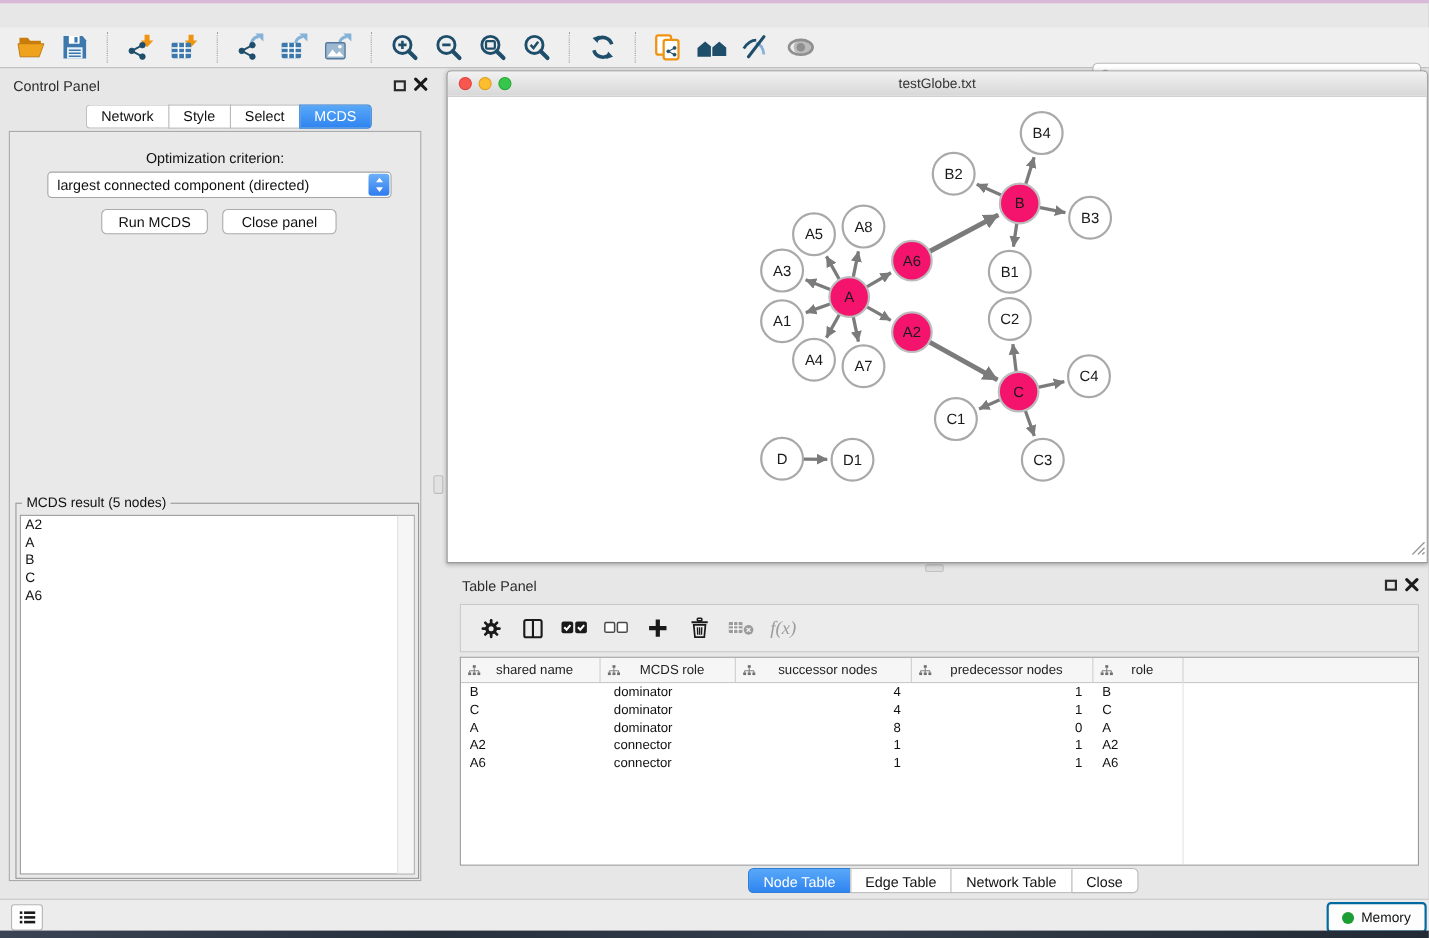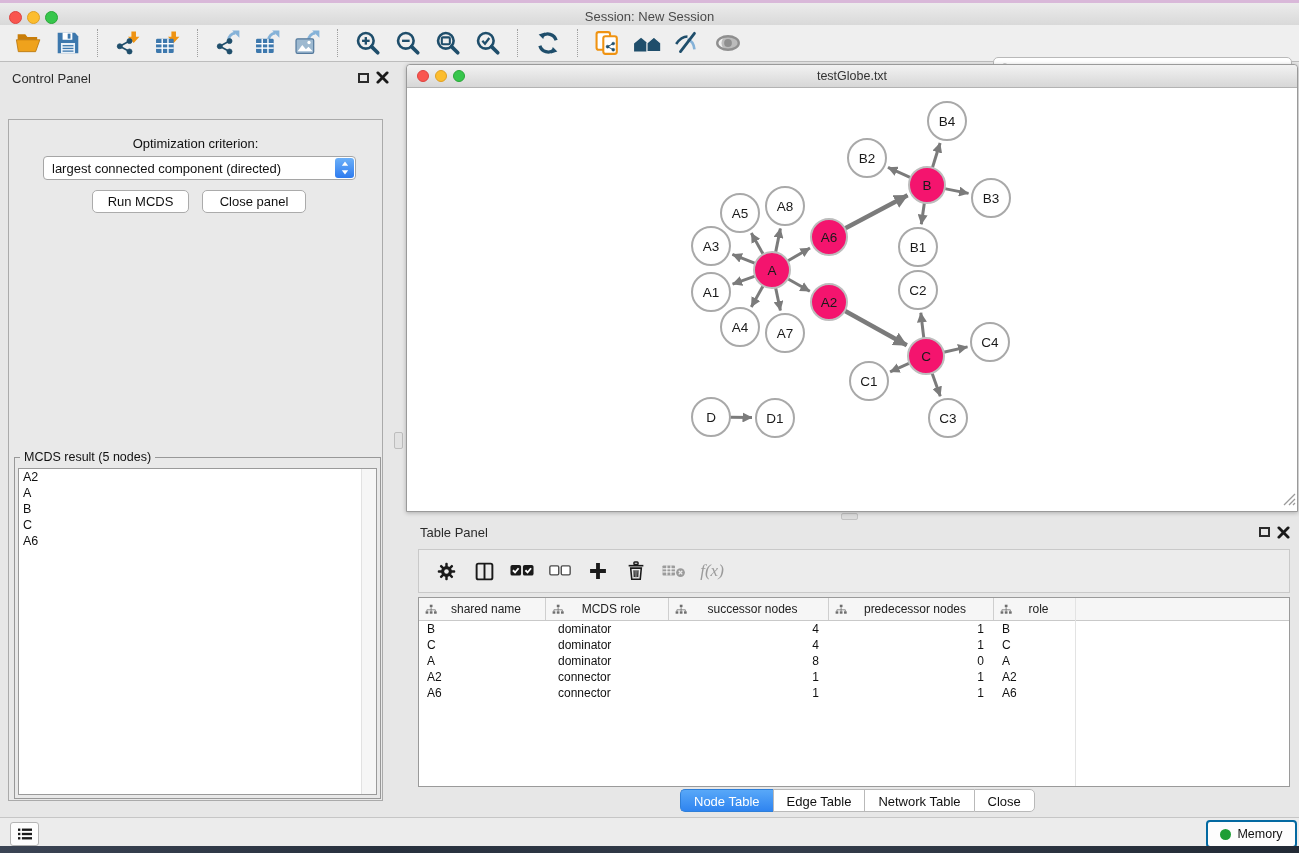--- a/index.html
+++ b/index.html
@@ -94,26 +94,20 @@
   #memory-label{font-size:12.5px;color:#111;}
   #desktop-strip{left:0;top:846px;width:1299px;height:7px;background:linear-gradient(90deg,#3b4454,#27303d 30%,#343d4b 60%,#222a35);}
 </style>
 </head>
 <body>
 
 <div id="app">
 
   <div class="abs" id="top-strip"></div>
 
-  <div class="abs" id="titlebar">
-    <div class="abs tl" id="tl-red"></div>
-    <div class="abs tl" id="tl-yellow"></div>
-    <div class="abs tl" id="tl-green"></div>
-    <div class="abs" id="app-title">Session: New Session</div>
-  </div>
 
   <div class="abs" id="toolbar">
     <div id="toolbar-icons">
         <button class="tb-btn">
           <span style="display:flex">
             <svg width="27" height="26" viewBox="0 0 24 24">
               <path fill="#c97d08" d="M2 4h7l2 2.4h9v2.6H2z"></path>
               <path fill="#efa21c" stroke="#b36f05" stroke-width=".7" d="M.8 9h21.7L18.6 20H2.6z"></path>
             </svg>
           </span>
@@ -317,20 +311,26 @@
     </div>
   </div>
 
   <div class="abs" id="cp-title">Control Panel</div>
   <div class="abs panel-float" id="cp-float"></div>
   <div class="abs" id="cp-close">
     <svg class="x-icon" viewBox="0 0 14 14">
         <path d="M2 2L12 12M12 2L2 12" stroke="#1a1a1a" stroke-width="3" stroke-linecap="round"></path>
       </svg>
   </div>
+  <div class="abs" id="cp-tabs">
+      <div class="cp-tab">Network</div>
+      <div class="cp-tab">Style</div>
+      <div class="cp-tab">Select</div>
+      <div class="cp-tab active">MCDS</div>
+    </div>
   <div class="abs" id="cp-box"></div>
   <div class="abs" id="cp-opt-label">Optimization criterion:</div>
   <div class="abs" id="cp-select">
     <span id="cp-select-value">largest connected component (directed)</span>
     <span id="cp-select-stepper">
       <svg width="10" height="16" viewBox="0 0 10 16">
           <path d="M5 1.5l3.2 4.2H1.8z" fill="#fff"></path>
           <path d="M5 14.5l-3.2-4.2h6.4z" fill="#fff"></path>
         </svg>
     </span>

